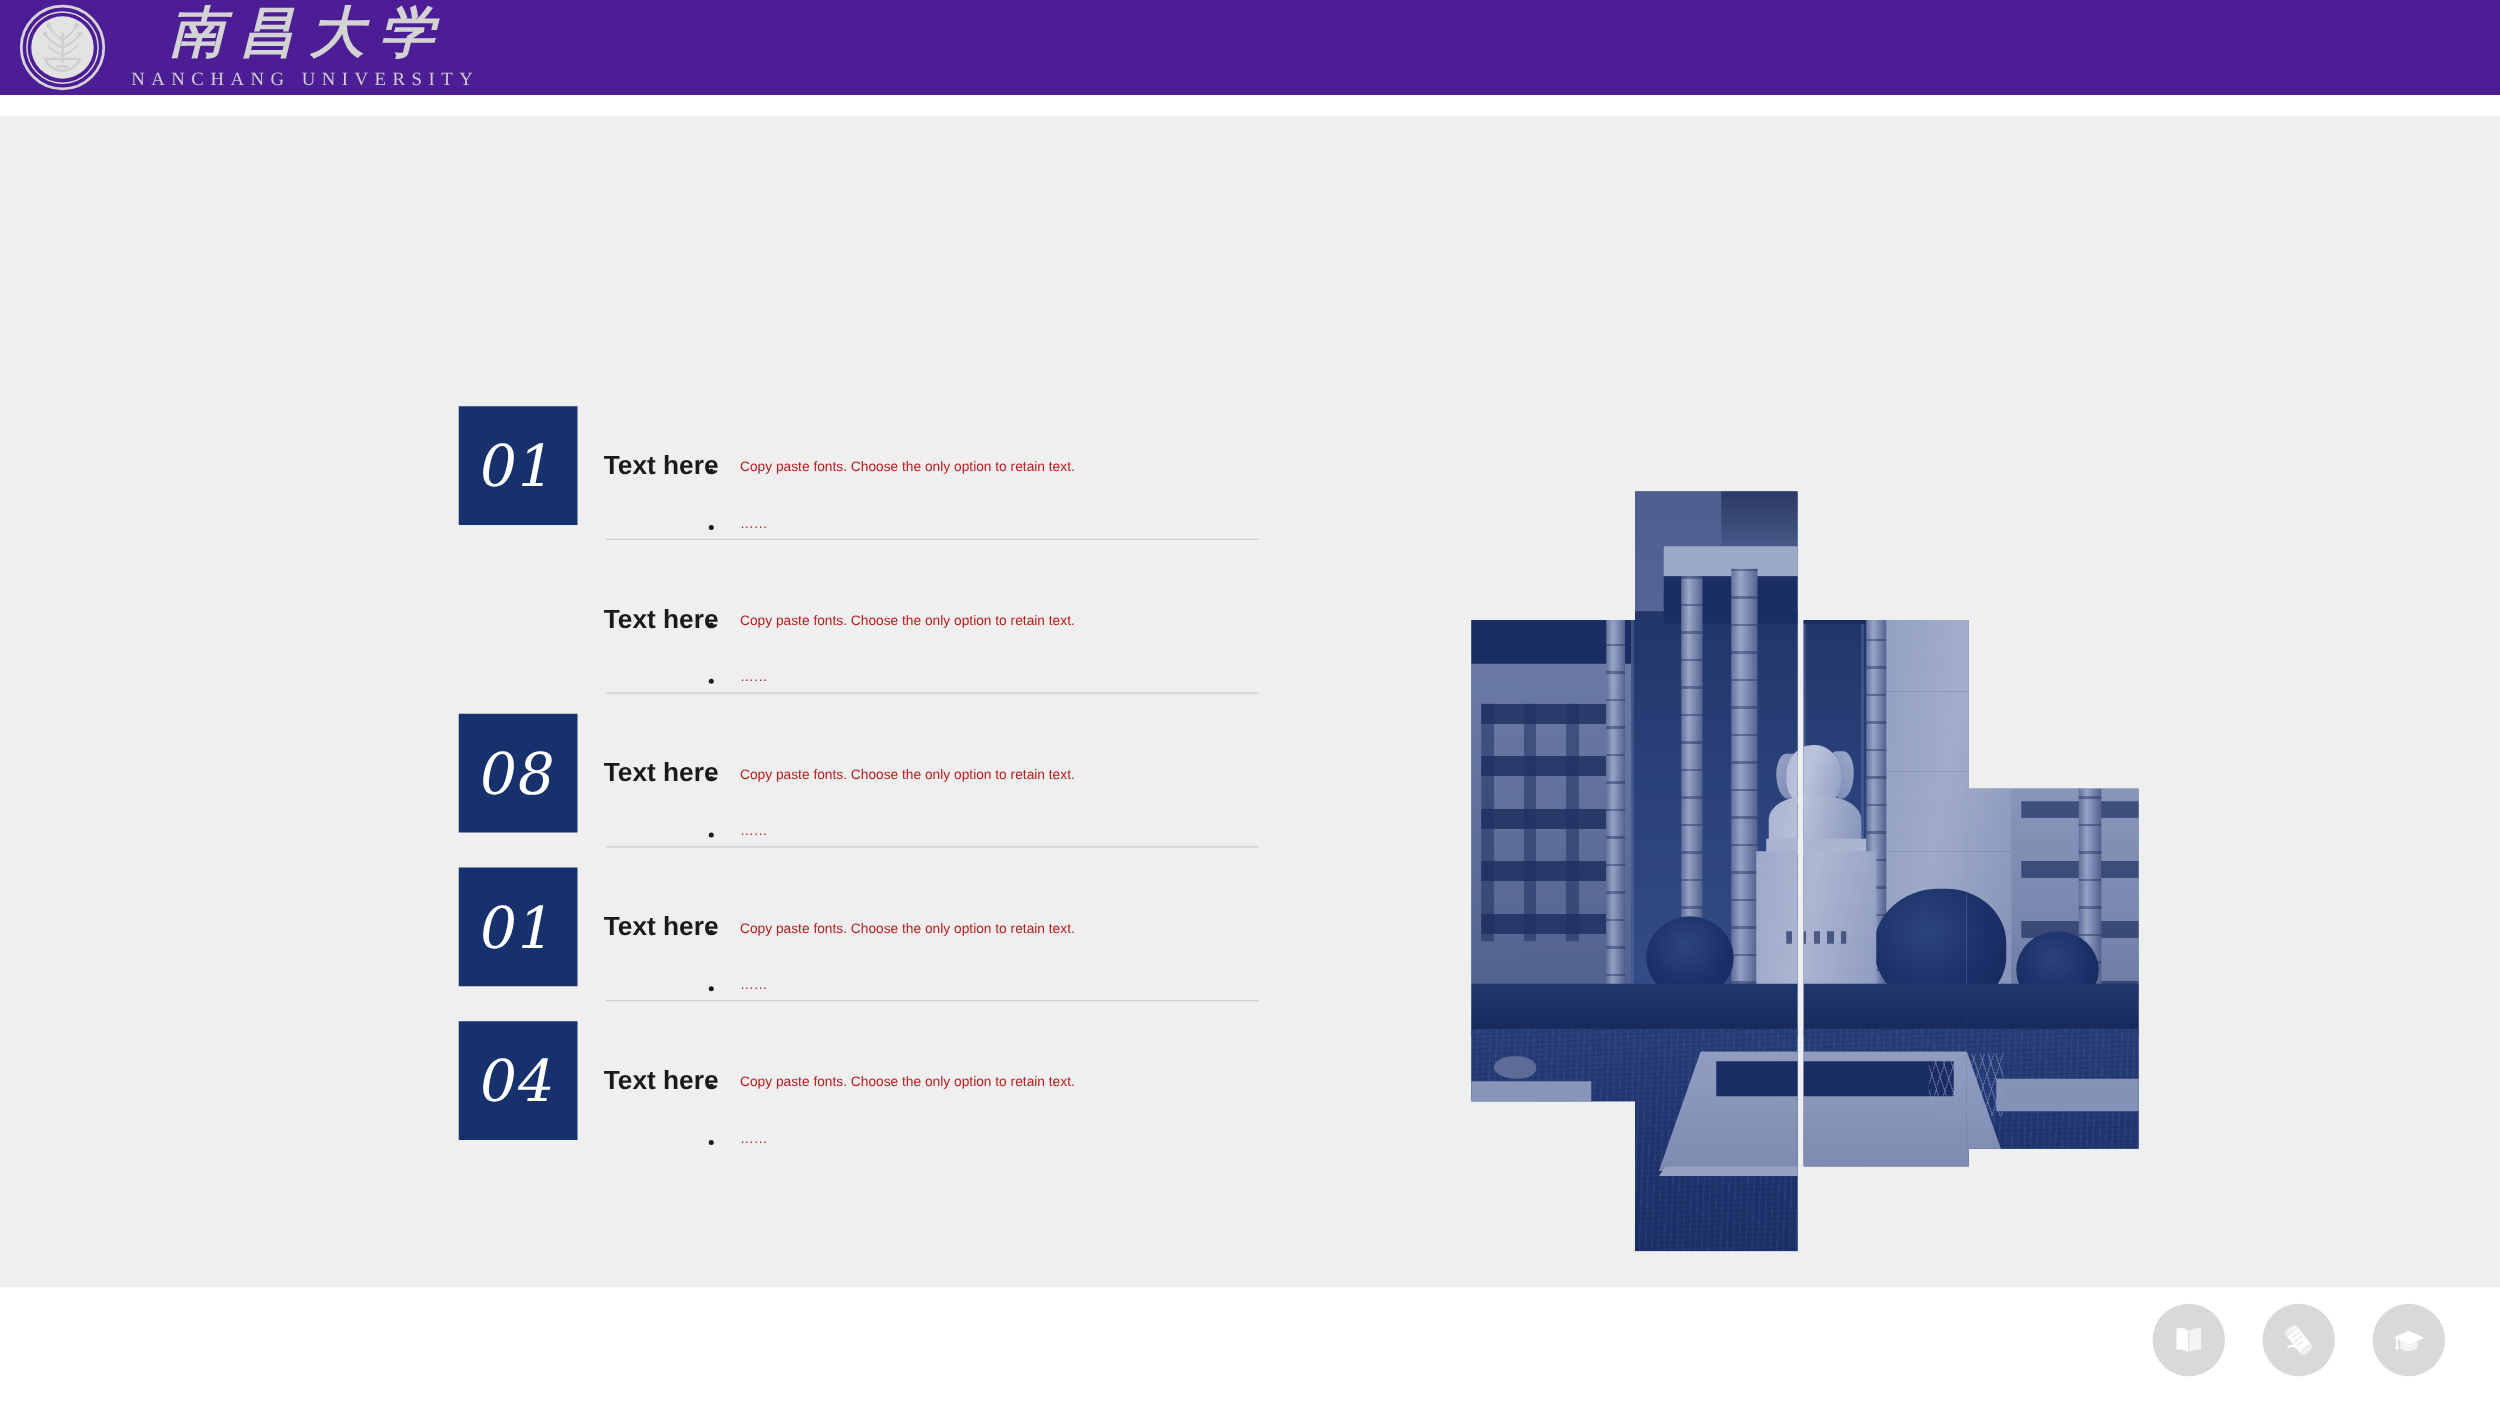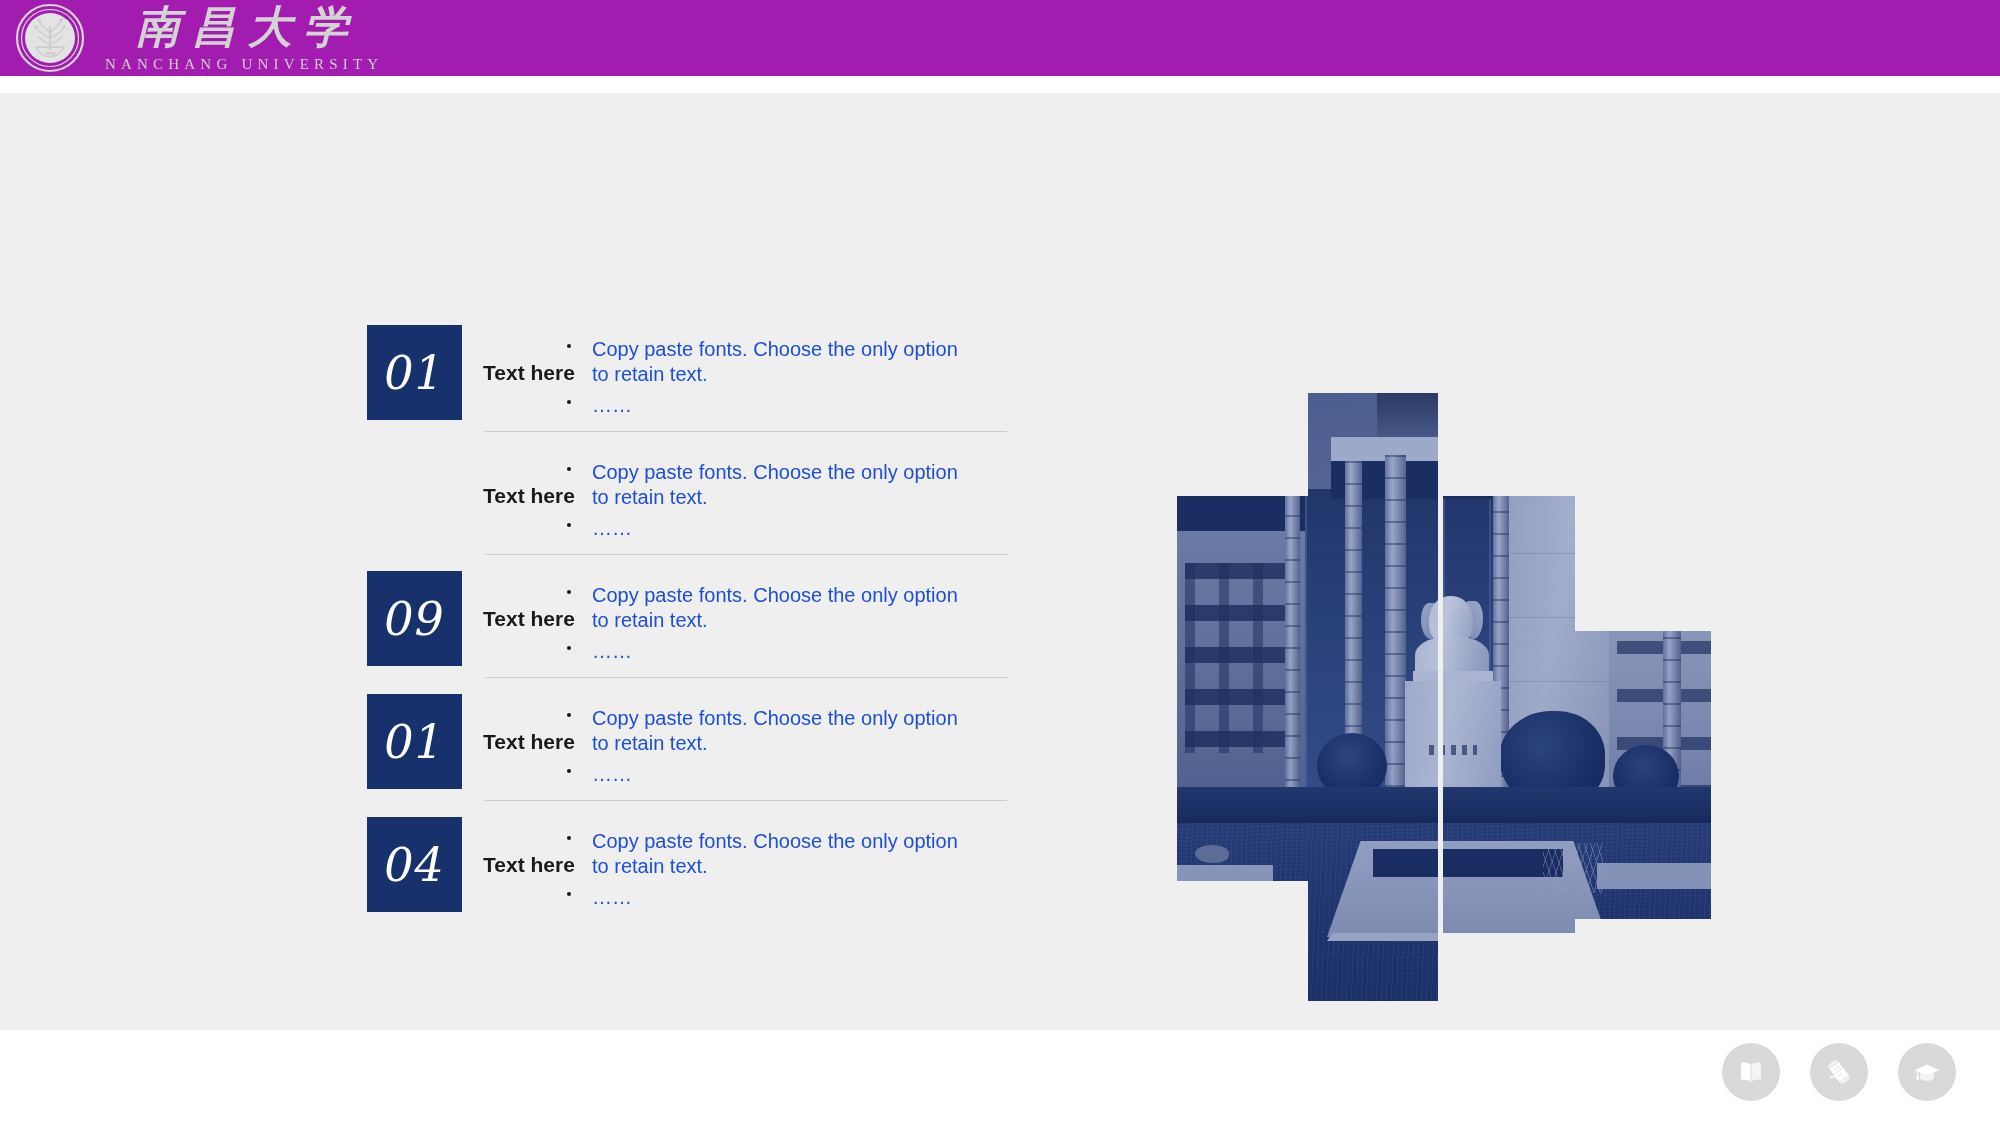--- a/index.html
+++ b/index.html
@@ -14,21 +14,21 @@
     overflow: hidden;
     position: relative;
   }
 
   
   .header {
     position: absolute;
     left: 0; top: 0;
     width: 2000px;
     height: 76px;
-    background: #a21caf;
+    background: #4c1d95;
     display: flex;
     align-items: center;
     box-sizing: border-box;
     padding-left: 14px;
   }
   .logo-group {
     display: flex;
     align-items: center;
     gap: 14px;
   }
@@ -115,24 +115,25 @@
     left: 197px;
     top: 26px;
     width: 400px;
     margin: 0;
     padding: 0;
     list-style: none;
   }
   .bullets li {
     position: relative;
     padding-left: 28px;
-    font-size: 20px;
+    font-size: 11px;
     line-height: 1.24;
-    color: #1d4ed8;
+    color: #b91c1c;
     margin-bottom: 6px;
+    margin-top: 31px;
   }
   .bullets li::before {
     content: "";
     position: absolute;
     left: 3px;
     top: 7px;
     width: 4px;
     height: 4px;
     border-radius: 50%;
     background: #1a1a1a;
@@ -436,21 +437,21 @@
       <div class="row-title">Text here</div>
       <ul class="bullets">
         <li>Copy paste fonts. Choose the only option to retain text.</li>
         <li>……</li>
       </ul>
       <div class="divider"></div>
     </div>
 
     <div class="row">
       <div class="badge">
-        <span class="badge-num">09</span>
+        <span class="badge-num">08</span>
       </div>
       <div class="row-title">Text here</div>
       <ul class="bullets">
         <li>Copy paste fonts. Choose the only option to retain text.</li>
         <li>……</li>
       </ul>
       <div class="divider"></div>
     </div>
 
     <div class="row">

